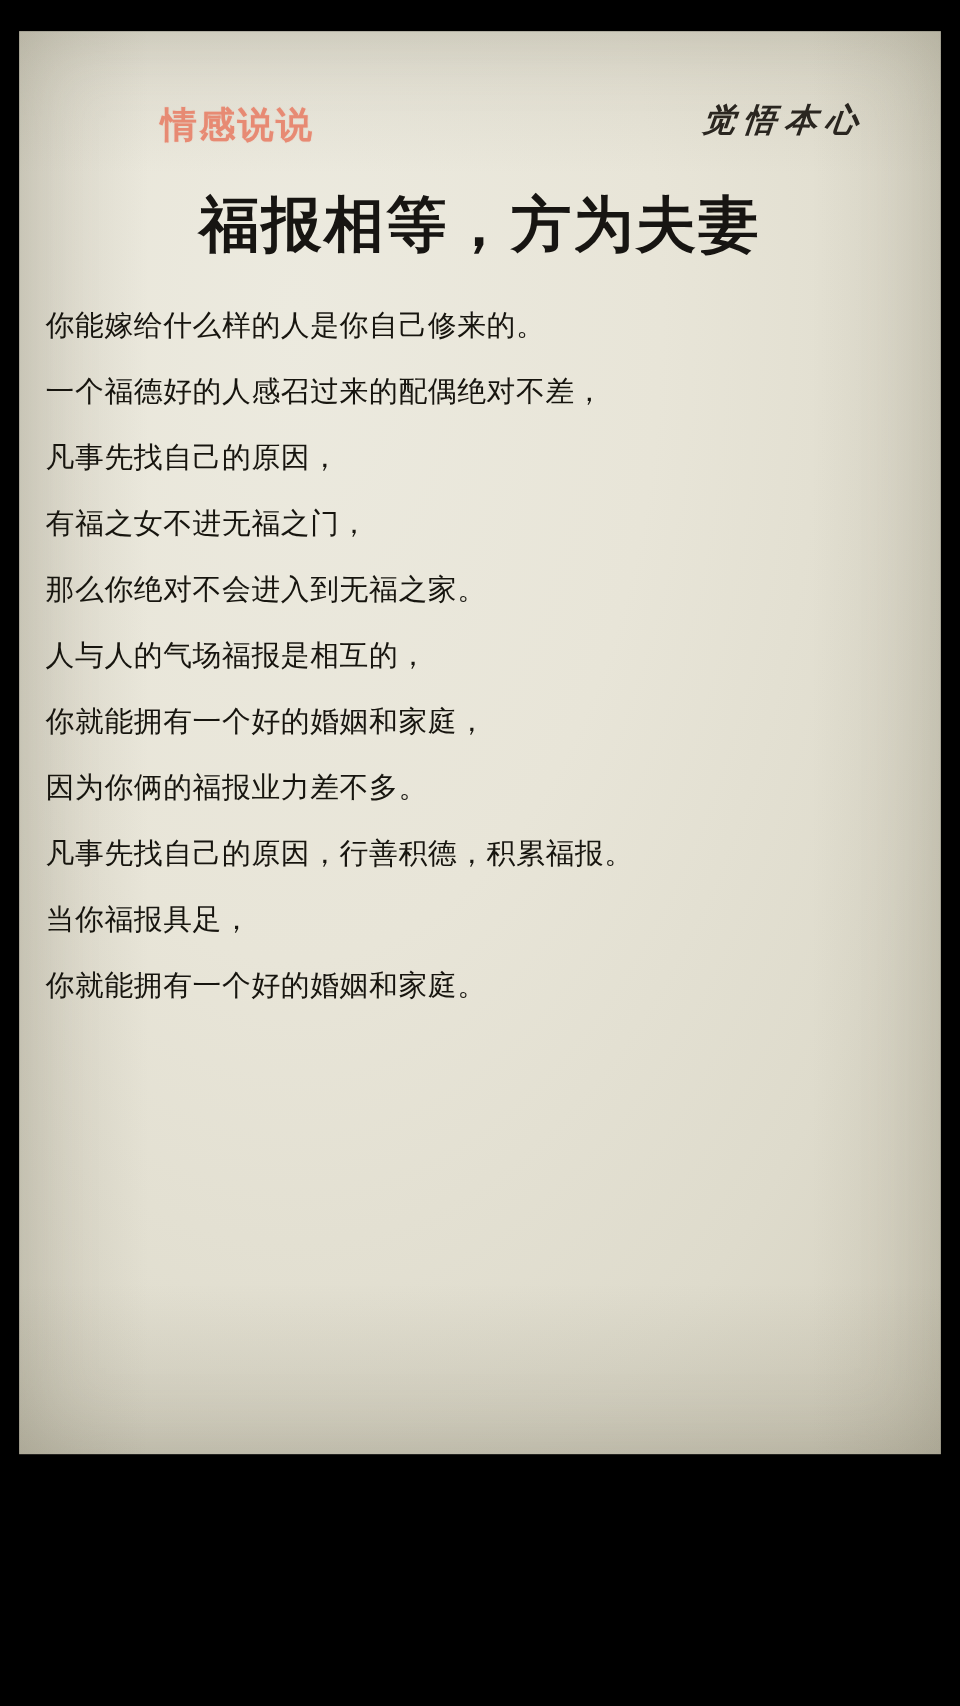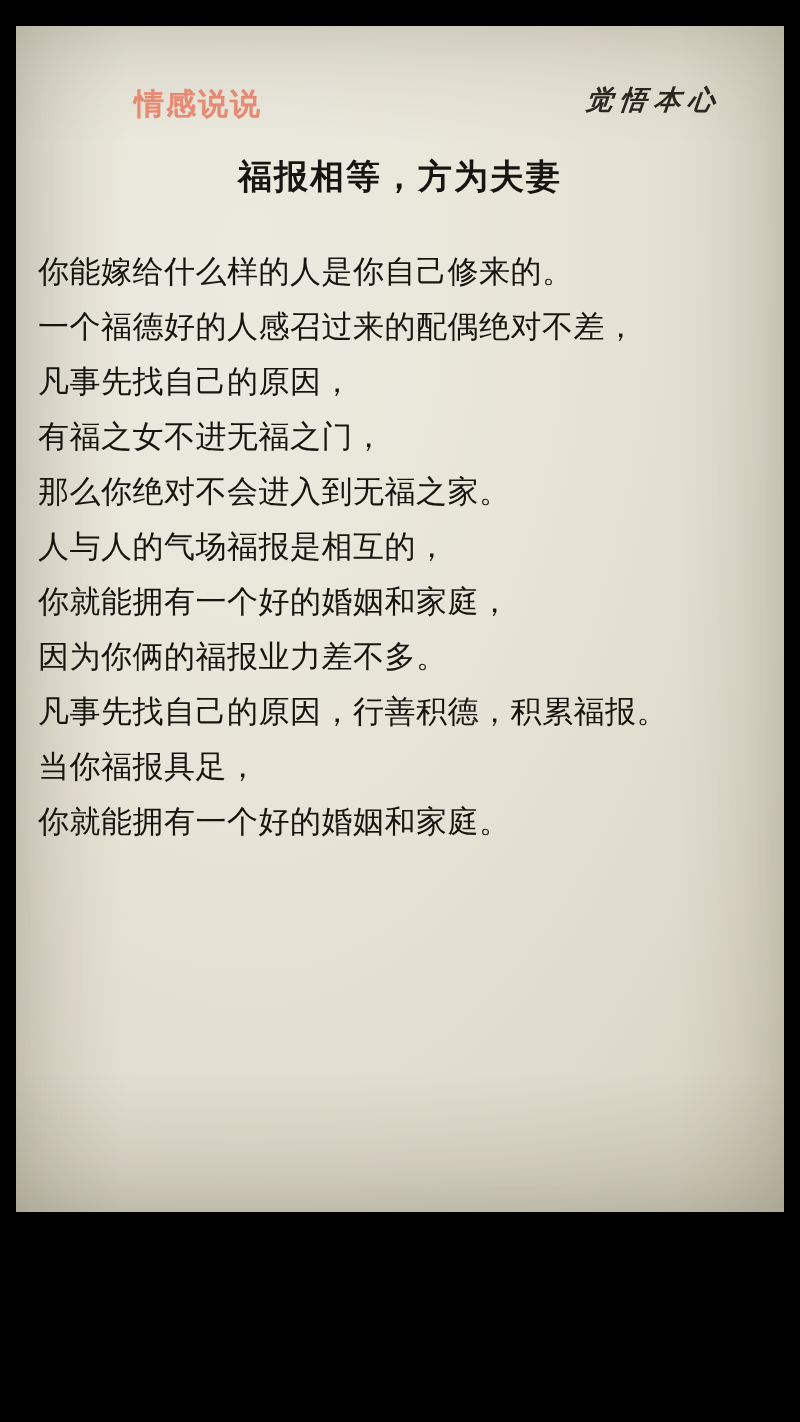--- a/index.html
+++ b/index.html
@@ -77,38 +77,38 @@
   }
 
   
   .title {
     position: absolute;
     left: 0;
     right: 0;
     top: 128px;
     text-align: center;
     font-family: "DejaVu Serif", "Liberation Serif", serif;
-    font-size: 34px;
+    font-size: 50px;
     font-weight: 700;
     letter-spacing: 2px;
     color: #171512;
     z-index: 4;
   }
 
   
   .body-text {
     position: absolute;
     left: 22px;
     right: 30px;
     top: 218px;
     z-index: 4;
   }
   .body-line {
     font-family: Liberation Sans, sans-serif;
-    font-size: 31px;
+    font-size: 24px;
     line-height: 55px;
     color: #17150f;
     letter-spacing: 0.5px;
     white-space: nowrap;
   }
 
   
   .bottom-band {
     position: absolute;
     left: 0;

